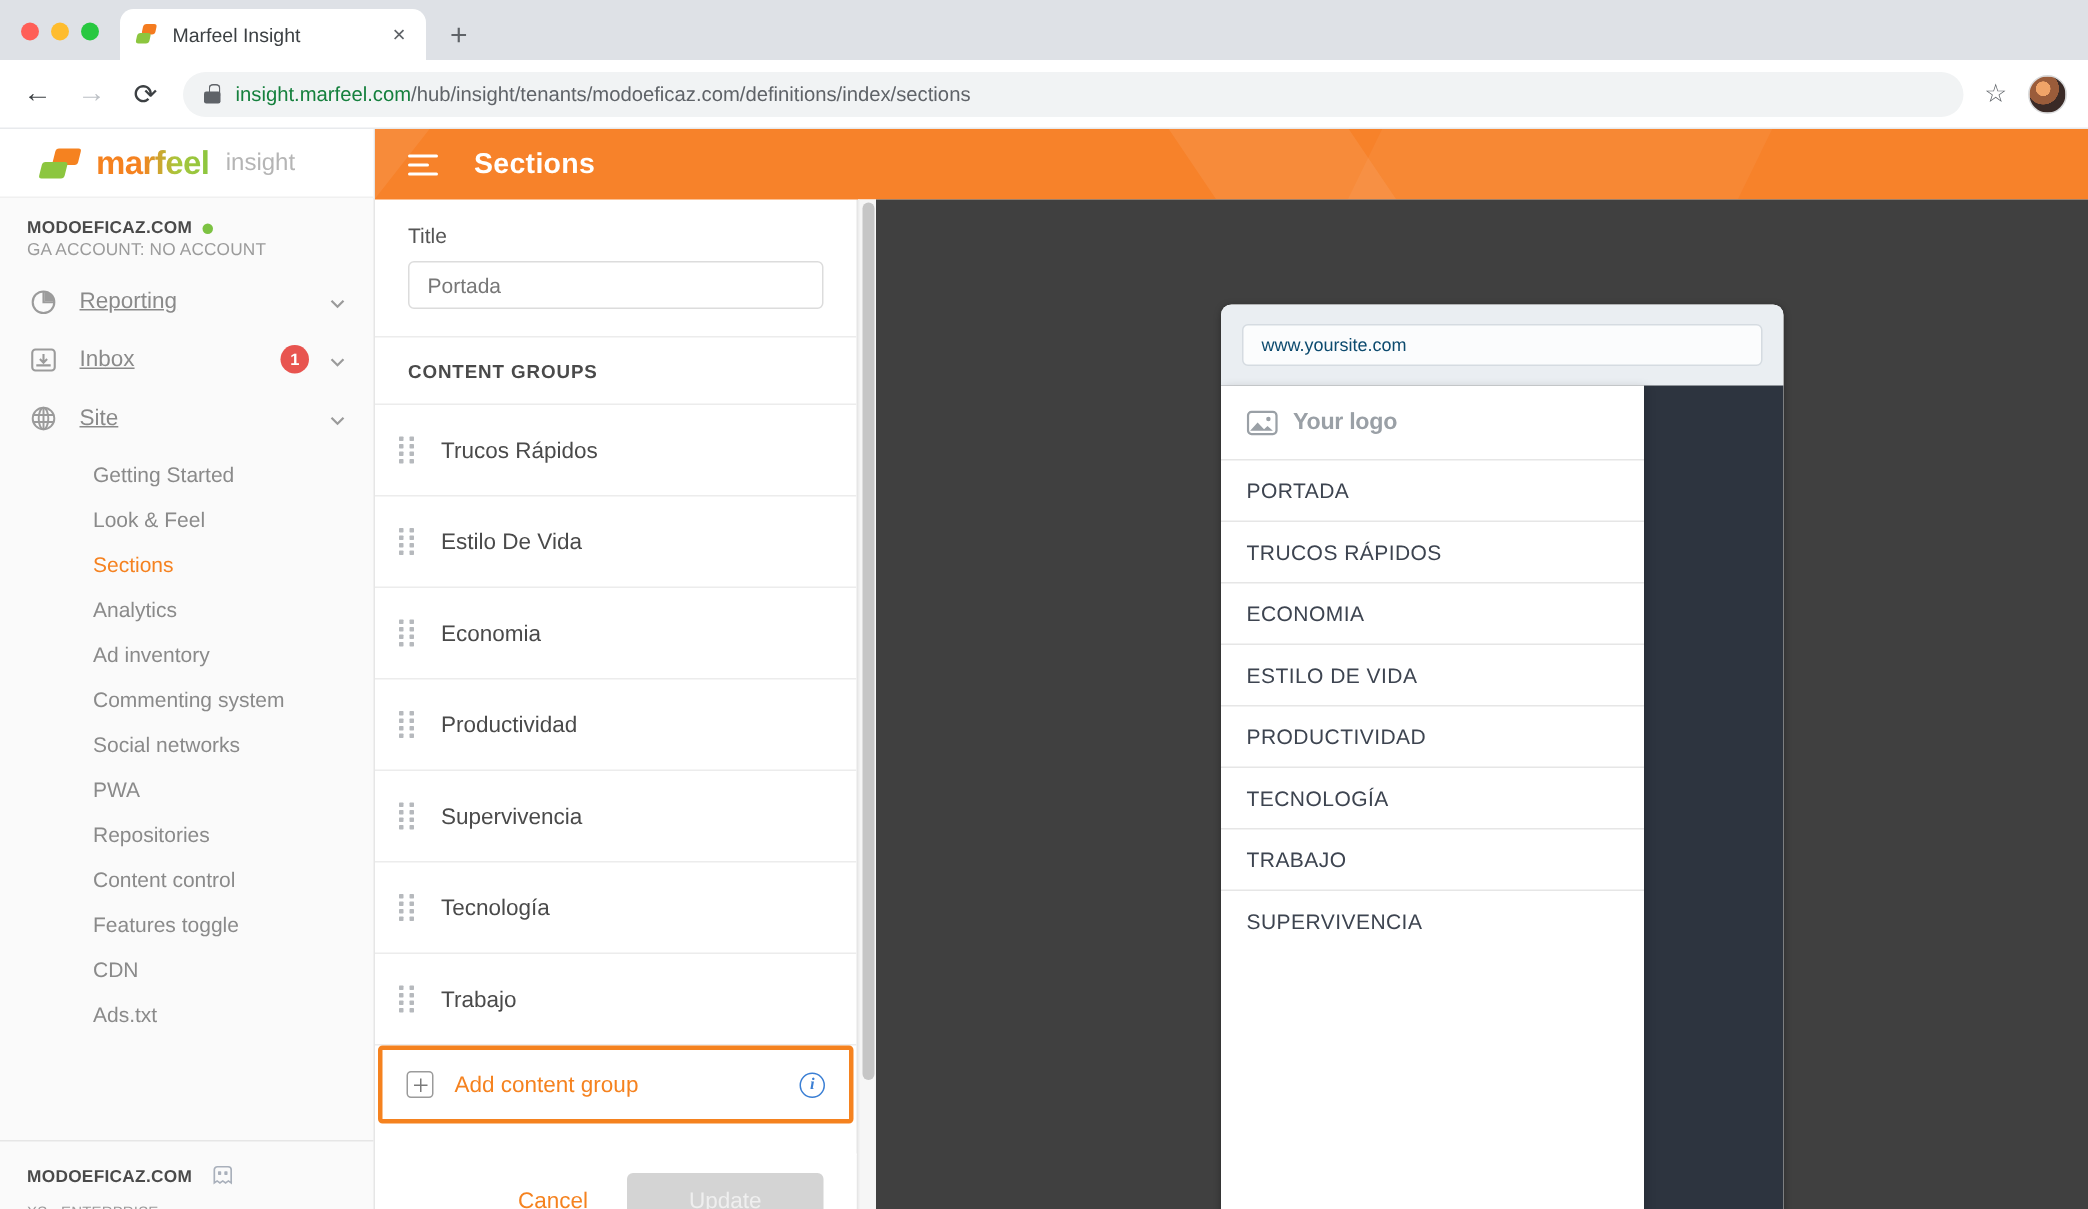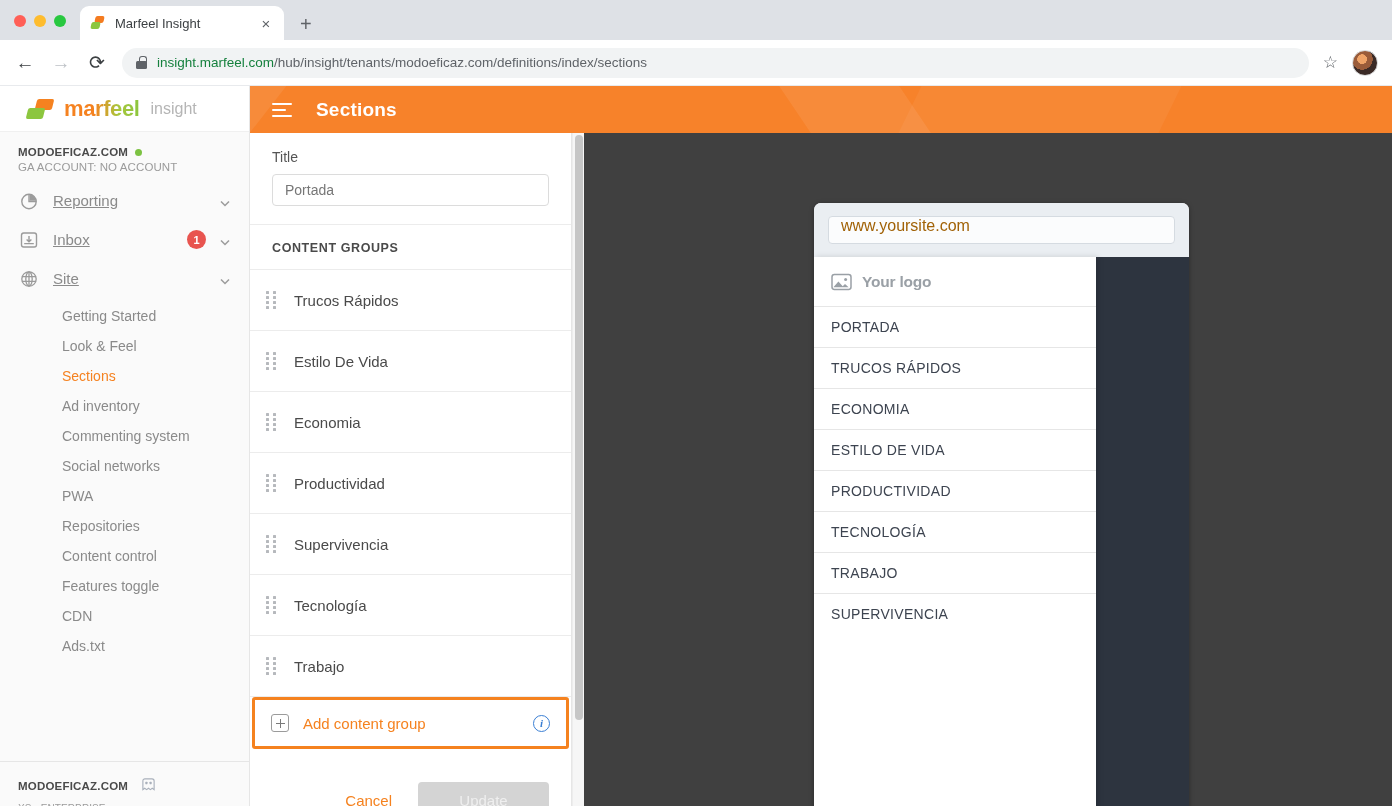--- a/index.html
+++ b/index.html
@@ -240,22 +240,22 @@
   .device {
     position: absolute; left: 230px; top: 70px; width: 375px; height: 622px;
     background: #fff; border-radius: 7px 7px 0 0; overflow: hidden;
     box-shadow: 0 1px 5px rgba(0,0,0,.35);
   }
   .device-bar {
     height: 54px; background: #eaeef2; display: flex; align-items: center; padding: 0 14px;
   }
   .device-url {
     flex: 1 1 auto; height: 28px; background: #fbfcfd; border: 1px solid #d5dbe1;
-    border-radius: 4px; display: flex; 
-    padding: 0 12px; font-size: 16px; color: #a16207;
+    border-radius: 4px; display: flex; align-items: center;
+    padding: 0 12px; font-size: 12px; color: #0c4a6e;
   }
   .device-body { position: relative; height: 568px; background: #2d343f; }
   .drawer {
     position: absolute; left: 0; top: 0; width: 282px; height: 100%;
     background: #fff; box-shadow: 2px 0 6px rgba(0,0,0,.14);
   }
   .drawer-logo {
     height: 49px; display: flex; align-items: center; gap: 10px; padding: 0 17px;
   }
   .img-ic { width: 21px; height: 18px; flex: 0 0 auto; }
@@ -369,20 +369,23 @@
 
       <div class="subnav">
         <div class="sub-item">
             <span>Getting Started</span>
           </div>
         <div class="sub-item">
             <span>Look &amp; Feel</span>
           </div>
         <div class="sub-item active">
             <span>Sections</span>
+          </div>
+        <div class="sub-item">
+            <span>Analytics</span>
           </div>
         <div class="sub-item">
             <span>Ad inventory</span>
           </div>
         <div class="sub-item">
             <span>Commenting system</span>
           </div>
         <div class="sub-item">
             <span>Social networks</span>
           </div>

